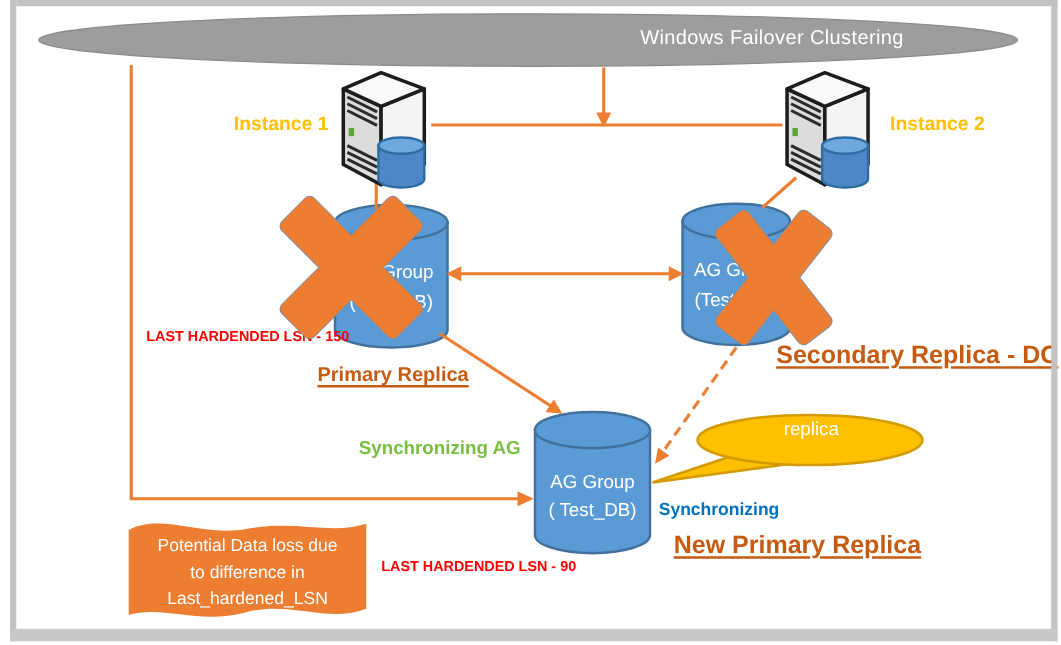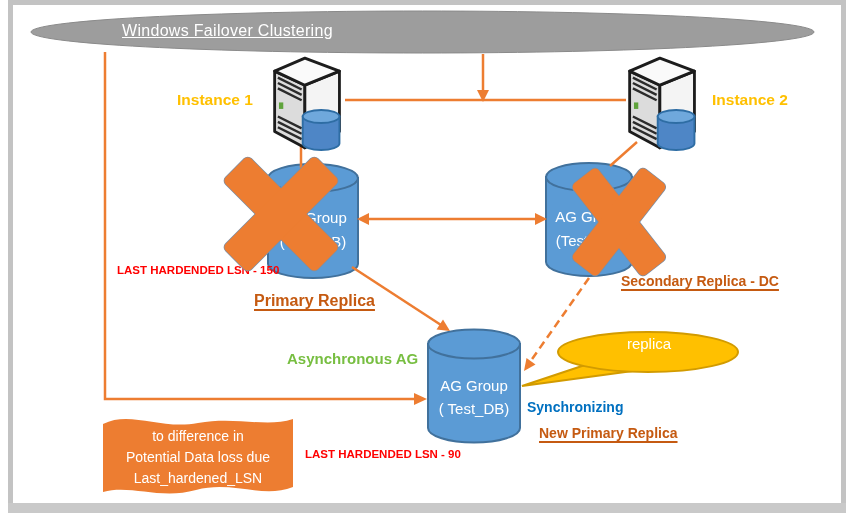--- a/index.html
+++ b/index.html
@@ -4,35 +4,35 @@
 <style>
   html,body{margin:0;padding:0;background:#fff;}
   #canvas{
     position:relative;width:849px;height:516px;background:#ffffff;
     font-family:"Liberation Sans",sans-serif;overflow:hidden;
   }
   svg{position:absolute;left:0;top:0;}
   #shapes{z-index:1;}
   #overlay{z-index:3;pointer-events:none;}
   .lbl{position:absolute;z-index:2;white-space:nowrap;}
-  .cluster-title{left:122px;top:22px;width:601px;text-align:left;color:#ffffff;font-size:16px;letter-spacing:.3px;text-decoration:underline;}
+  .cluster-title{left:122px;top:22px;width:601px;text-align:right;color:#ffffff;font-size:16px;letter-spacing:.3px;}
   .inst{color:#FFC000;font-weight:bold;font-size:15.5px;}
-  .inst1{left:177px;top:91px;}
+  .inst1{left:187px;top:91px;}
   .inst2{left:712px;top:91px;}
   .dbtext{color:#ffffff;font-size:15px;width:100px;text-align:center;line-height:24px;}
   .db1{left:263px;top:206px;}
   .db2{left:539px;top:205px;}
   .db3{left:424px;top:374px;line-height:23px;}
   .green{color:#77BE41;font-weight:bold;font-size:15px;width:128px;text-align:center;}
   .sync{left:389px;top:193px;}
   .async{left:287px;top:350px;}
   .red{color:#FF0000;font-weight:bold;font-size:11.5px;}
   .lsn150{left:117px;top:264px;}
   .lsn90{left:305px;top:448px;}
-  .role{color:#C55A11;font-weight:bold;font-size:14px;text-decoration:underline;text-decoration-thickness:2px;text-underline-offset:3px;}
+  .role{color:#C55A11;font-weight:bold;font-size:20px;text-decoration:underline;text-decoration-thickness:2px;text-underline-offset:3px;}
   .rolePrimary{left:254px;top:292px;font-size:16px;}
   .roleSecondary{left:621px;top:273px;}
   .roleNew{left:539px;top:425px;}
   .status{left:527px;top:399px;color:#0070C0;font-weight:bold;font-size:14px;}
   .calloutText{left:573px;top:334px;width:152px;text-align:center;color:#ffffff;font-size:15px;line-height:19px;}
   .bannerText{left:105px;top:426px;width:186px;text-align:center;color:#ffffff;font-size:14px;line-height:21px;}
   .frame{position:absolute;background:#C3C3C3;z-index:4;}
   .frame-top{left:13px;top:0;width:833px;height:5px;}
   .frame-left{left:8px;top:0;width:5px;height:513px;}
   .frame-right{left:841px;top:0;width:5px;height:513px;}
@@ -126,37 +126,37 @@
   </div>
   <div class="lbl dbtext db2">
     <div>AG Group</div>
     <div>(Test_DB)</div>
   </div>
   <div class="lbl dbtext db3">
     <div>AG Group</div>
     <div>( Test_DB)</div>
   </div>
 
-  <div class="lbl green async">Asynchronous AG</div>
+  <div class="lbl green async">Synchronizing AG</div>
 
   <div class="lbl red lsn150">LAST HARDENDED LSN - 150</div>
   <div class="lbl red lsn90">LAST HARDENDED LSN - 90</div>
 
   <div class="lbl role rolePrimary">Primary Replica</div>
   <div class="lbl role roleSecondary">Secondary Replica - DC</div>
   <div class="lbl role roleNew">New Primary Replica</div>
   <div class="lbl status">Synchronizing</div>
 
   <div class="lbl calloutText">
     <div>replica</div>
   </div>
 
   <div class="lbl bannerText">
+    <div>Potential Data loss due</div>
     <div>to difference in</div>
-    <div>Potential Data loss due</div>
     <div>Last_hardened_LSN</div>
   </div>
 
   <svg id="overlay" width="849" height="516" viewBox="0 0 849 516">
     <g transform="translate(281,214)">
       <rect x="-65" y="-18" width="130" height="36" rx="5" transform="rotate(45)" fill="#ED7D31" stroke="#7C8FA6" stroke-width="1.5"></rect>
       <rect x="-65" y="-18" width="130" height="36" rx="5" transform="rotate(-45)" fill="#ED7D31" stroke="#7C8FA6" stroke-width="1.5"></rect>
       <rect x="-65" y="-18" width="130" height="36" rx="5" transform="rotate(45)" fill="#ED7D31"></rect>
       <rect x="-65" y="-18" width="130" height="36" rx="5" transform="rotate(-45)" fill="#ED7D31"></rect>
     </g>

